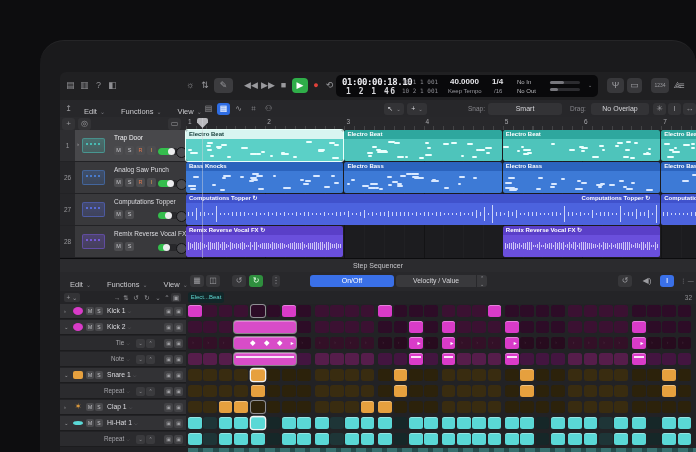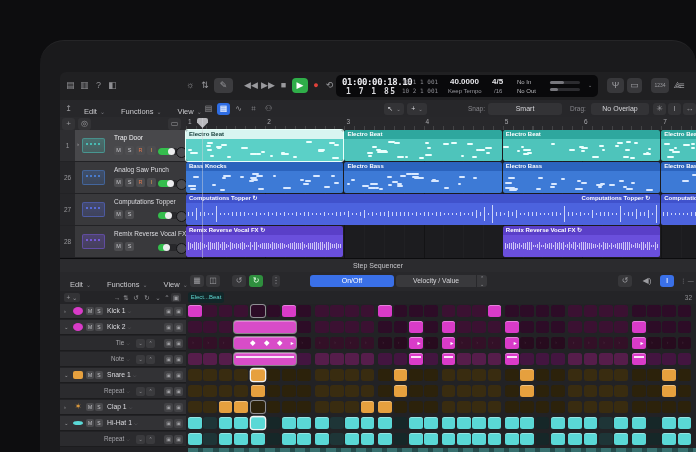--- a/index.html
+++ b/index.html
@@ -136,26 +136,26 @@
 
     <span class="tbtn" style="left:183px;width:16px;">◀◀</span>
     <span class="tbtn" style="left:200px;width:16px;">▶▶</span>
     <span class="tbtn" style="left:217px;width:13px;">■</span>
     <span class="tbtn playbtn" style="left:232px;width:16px;">▶</span>
     <span class="tbtn recdot" style="left:250px;width:12px;">●</span>
     <span class="tbtn" style="left:263px;width:13px;">⟲</span>
 
     <div id="lcd">
       <span class="lcd-big" style="left:6px;top:2px;">01:00:00:18.10</span>
-      <span class="lcd-mid" style="left:10px;top:12px;">1 7 1 85</span>
+      <span class="lcd-mid" style="left:10px;top:12px;">1 2 1 46</span>
       <span class="lcd-sm" style="left:66px;top:3px;">10 1 1 001</span>
       <span class="lcd-sm" style="left:66px;top:12px;">10 2 1 001</span>
       <span class="lcd-wh" style="left:114px;top:2px;">40.0000</span>
       <span class="lcd-gr" style="left:112px;top:13px;">Keep Tempo</span>
-      <span class="lcd-wh" style="left:156px;top:2px;">4/5</span>
+      <span class="lcd-wh" style="left:156px;top:2px;">1/4</span>
       <span class="lcd-gr" style="left:158px;top:13px;">/16</span>
       <span class="lcd-gr" style="left:181px;top:4px;color:#b8b8bc;">No In</span>
       <span class="lcd-gr" style="left:181px;top:13px;color:#b8b8bc;">No Out</span>
       <span class="cpu" style="left:214px;top:6px;">
           <i style="width:14px;"></i>
         </span>
       <span class="cpu" style="left:214px;top:13px;">
           <i style="width:8px;"></i>
         </span>
       <span class="lcd-gr" style="left:252px;top:7px;font-size:5px;">⌄</span>

